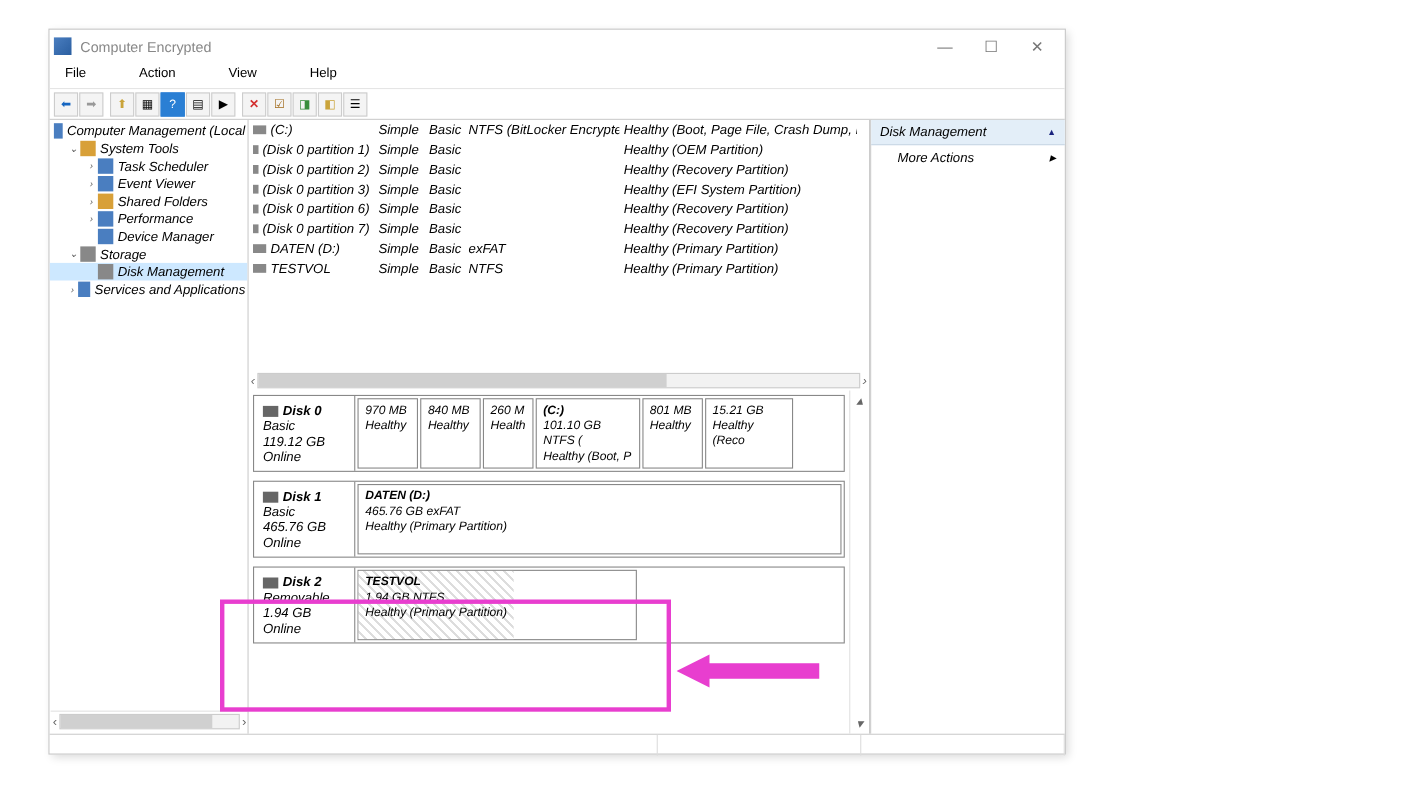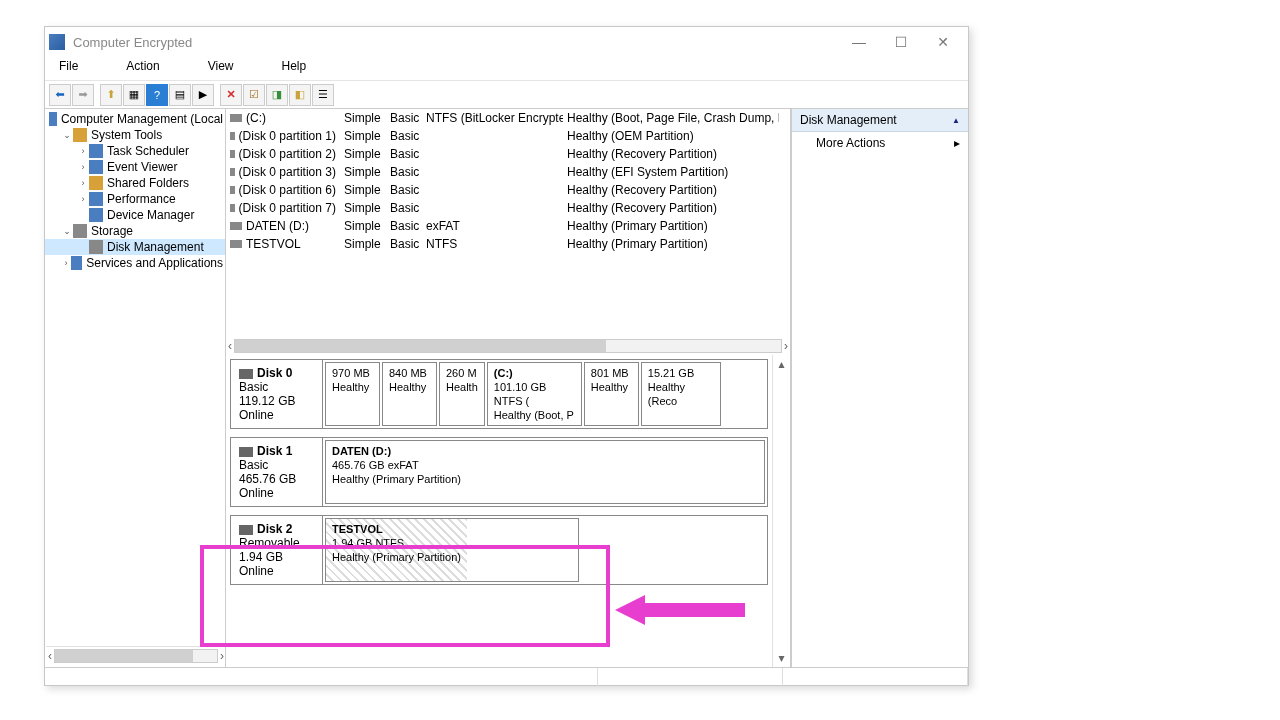--- a/index.html
+++ b/index.html
@@ -8,21 +8,21 @@
 .titlebar { height: 30px; display: flex; align-items: center; padding: 0 4px; color: #888; font-size: 13px; }
 .titlebar .app-icon { width: 16px; height: 16px; margin-right: 8px; display:inline-block; background:linear-gradient(135deg,#4a7ec0,#2a5ea0); }
 .titlebar .title-spacer { flex: 1; }
 .win-btns { display: flex; }
 .win-btn { width: 42px; height: 28px; display: flex; align-items: center; justify-content: center; color:#777; font-size:14px; }
 .menubar { height: 24px; display: flex; padding: 0 6px; border-bottom: 1px solid #e5e5e5; gap: 32px; }
 .menubar span { padding: 2px 8px; }
 .toolbar { height: 28px; display: flex; align-items: center; padding: 2px 4px; border-bottom: 1px solid #ccc; gap:1px; }
 .tb-btn { width:22px; height:22px; border:1px solid #ccc; display:flex; align-items:center; justify-content:center; font-size:11px; background:#f4f4f4; }
 .tb-sep { width:4px; }
-.body-area { display: flex; height: 558px; }
+.body-area { display: flex; height: 558px; font-style: italic; }
 .tree { width: 182px; border-right: 1px solid #ccc; overflow:hidden; padding-top:2px; }
 .tree-row { display:flex; align-items:center; padding:1px 2px 1px 4px; white-space:nowrap; }
 .tree-row.selected { background:#cde8ff; }
 .tree-row .expander { width:12px; text-align:center; color:#555; font-size:9px; }
 .tree-row .icon { width:14px; height:14px; margin-right:4px; display:inline-block; }
 .indent1 { padding-left:16px; } .indent2 { padding-left:32px; }
 .icon-comp { background:#4a7ec0; }
 .icon-tools { background:#d8a038; }
 .icon-task { background:#4a7ec0; }
 .icon-event { background:#4a7ec0; }

